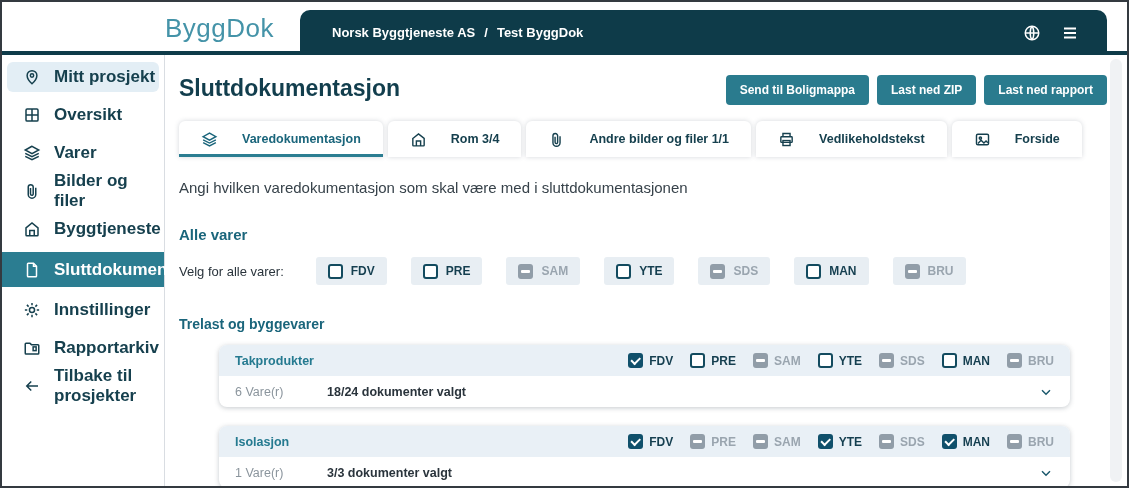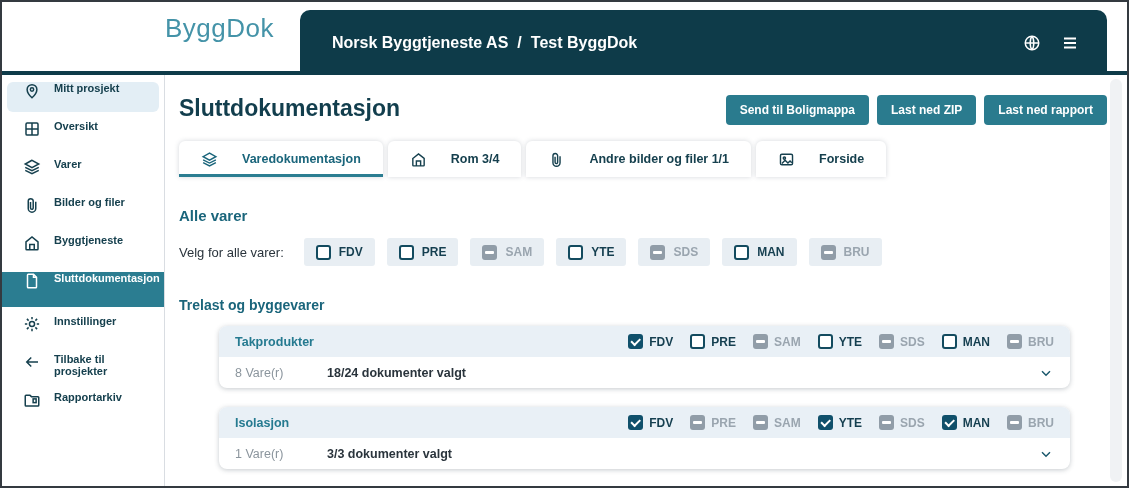--- a/index.html
+++ b/index.html
@@ -1,34 +1,34 @@
 <!DOCTYPE html>
 <html><head>
 <meta charset="utf-8">
 <style>
   * { box-sizing: border-box; margin: 0; padding: 0; }
   html,body { width:1129px; height:488px; }
   body { font-family:"Liberation Sans","DejaVu Sans",sans-serif; background:#e8e8e8; }
   .page { width:1129px; height:488px; border:2px solid #343a40; background:#fff; display:flex; flex-direction:column; overflow:hidden; }
 
   
-  .header { position:relative; height:73px; flex:none; background:#fff; border-bottom:4px solid #0e3b49; }
+  .header { position:relative; height:53px; flex:none; background:#fff; border-bottom:4px solid #0e3b49; }
   .logo { position:absolute; left:163px; top:11px; font-size:26px; font-weight:500; color:#4493a8; letter-spacing:.5px; }
   .header-panel { position:absolute; left:298px; right:20px; top:8px; bottom:-4px; background:#0e3b49; border-radius:10px 10px 0 0; display:flex; align-items:center; }
-  .breadcrumb { margin-left:32px; display:flex; gap:9px; color:#fff; font-size:16px; font-weight:700; }
+  .breadcrumb { margin-left:32px; display:flex; gap:9px; color:#fff; font-size:13px; font-weight:700; }
   .header-icons { margin-left:auto; margin-right:28px; display:flex; align-items:center; gap:20px; }
   .hicon { width:18px; height:18px; color:#fff; display:flex; }
   .hicon svg { width:100%; height:100%; }
 
   
   .bodyrow { flex:1; display:flex; min-height:0; }
 
   
   .sidebar { width:163px; flex:none; background:#fff; border-right:1px solid #d9dde2; padding-top:7px; }
-  .side-item { display:flex; align-items:flex-start; gap:13px; height:30px; margin:0 5px 8px 5px; padding-left:16px; border-radius:6px; font-size:11px; font-weight:700; color:#16404e; cursor:pointer; }
+  .side-item { display:flex; align-items:center; gap:13px; height:30px; margin:0 5px 8px 5px; padding-left:16px; border-radius:6px; font-size:17px; font-weight:700; color:#16404e; cursor:pointer; }
   .side-item .sicon { width:18px; height:18px; flex:none; color:#16404e; display:flex; }
   .side-item .sicon svg { width:100%; height:100%; }
   .side-item.highlighted { background:#e3eef5; }
   .side-item.active { background:#2b7d91; color:#fff; margin-left:0; margin-right:0; border-radius:0; padding-left:21px; height:35px; }
   .side-item.active .sicon { color:#fff; }
 
   
   .main { flex:1; position:relative; padding-left:14px; overflow:hidden; background:#fff; }
   .scroll-track { position:absolute; right:5px; top:4px; bottom:4px; width:12px; background:#f0f2f4; border-radius:6px; }
   .main-header { display:flex; align-items:flex-start; margin-top:20px; padding-right:20px; }
@@ -40,21 +40,21 @@
   .tab { position:relative; background:#fff; border-radius:6px 6px 0 0; box-shadow:0 0 5px rgba(60,75,90,.22); height:36px; padding:0 22px; display:flex; align-items:center; gap:24px; font-size:12.5px; font-weight:700; color:#16404e; cursor:pointer; }
   .tab .ticon { width:17px; height:17px; color:#16404e; display:flex; }
   .tab .ticon svg { width:100%; height:100%; }
   .tab.active { color:#1a657b; }
   .tab.active .ticon { color:#1a657b; }
   .tab.active::after { content:""; position:absolute; left:0; right:0; bottom:0; height:3px; background:#2b7d91; }
 
   .desc { margin-top:22px; font-size:15px; color:#37424a; }
   .section-heading { margin-top:30px; font-size:15px; font-weight:700; color:#1a657b; }
 
-  .select-row { margin-top:14px; display:flex; align-items:center; gap:12px; }
+  .select-row { margin-top:14px; display:flex; align-items:center; gap:24px; }
   .select-label { font-size:13px; color:#2a343c; margin-right:8px; }
   .chip { display:inline-flex; align-items:center; gap:8px; height:28px; padding:0 12px; background:#e8eef3; border-radius:3px; cursor:pointer; }
 
   .cbg { display:inline-flex; align-items:center; gap:6px; cursor:pointer; }
   .cbbox { position:relative; width:15px; height:15px; border-radius:3px; flex:none; }
   .unchecked .cbbox { background:#fff; border:2px solid #134b5f; }
   .checked .cbbox { background:#10506b; }
   .checked .cbbox::after { content:""; position:absolute; left:3px; top:3.5px; width:7px; height:3.5px; border-left:2px solid #fff; border-bottom:2px solid #fff; transform:rotate(-45deg); }
   .disabled .cbbox { background:#919da8; }
   .disabled .cbbox::after { content:""; position:absolute; left:3px; top:6px; width:9px; height:3px; background:#fff; border-radius:1px; }
@@ -172,34 +172,34 @@
               <circle cx="12" cy="12" r="3.4"></circle>
               <path d="M12 2.5v3.2M12 18.3v3.2M2.5 12h3.2M18.3 12h3.2M5.2 5.2l2.3 2.3M16.5 16.5l2.3 2.3M18.8 5.2l-2.3 2.3M7.5 16.5l-2.3 2.3"></path>
             </svg>
         </span>
         <span>Innstillinger</span>
       </div>
 
       <div class="side-item normal">
         <span class="sicon">
           <svg viewBox="0 0 24 24" fill="none" stroke="currentColor" stroke-width="2">
-              <path d="M20 12H5M11 6l-6 6 6 6"></path>
-            </svg>
-        </span>
-        <span>Tilbake til prosjekter</span>
-      </div>
-
-      <div class="side-item normal">
-        <span class="sicon">
-          <svg viewBox="0 0 24 24" fill="none" stroke="currentColor" stroke-width="2">
               <path d="M3 6.5a1 1 0 0 1 1-1h5.2l2 2H20a1 1 0 0 1 1 1V19a1 1 0 0 1-1 1H4a1 1 0 0 1-1-1V6.5z"></path>
               <rect x="13.5" y="10.5" width="4" height="5"></rect>
             </svg>
         </span>
         <span>Rapportarkiv</span>
+      </div>
+
+      <div class="side-item normal">
+        <span class="sicon">
+          <svg viewBox="0 0 24 24" fill="none" stroke="currentColor" stroke-width="2">
+              <path d="M20 12H5M11 6l-6 6 6 6"></path>
+            </svg>
+        </span>
+        <span>Tilbake til prosjekter</span>
       </div>
 
     </div>
 
     <div class="main">
       <div class="scroll-track"></div>
 
       <div class="main-header">
         <div class="page-title">Sluttdokumentasjon</div>
         <div class="actions">
@@ -233,29 +233,40 @@
           <span class="ticon">
             <svg viewBox="0 0 24 24" fill="none" stroke="currentColor" stroke-width="2">
                 <path d="M17 7.5v9a5 5 0 0 1-10 0V6.8a3.3 3.3 0 0 1 6.6 0v9.2a1.8 1.8 0 0 1-3.6 0V8"></path>
               </svg>
           </span>
           <span>Andre bilder og filer 1/1</span>
         </div>
         <div class="tab normal">
           <span class="ticon">
             <svg viewBox="0 0 24 24" fill="none" stroke="currentColor" stroke-width="2">
+                <path d="M7 8V3.5h10V8"></path>
+                <rect x="4" y="8" width="16" height="8" rx="1"></rect>
+                <rect x="7" y="13.5" width="10" height="7"></rect>
+              </svg>
+          </span>
+          <span>Vedlikeholdstekst</span>
+        </div>
+        <div class="tab normal">
+          <span class="ticon">
+            <svg viewBox="0 0 24 24" fill="none" stroke="currentColor" stroke-width="2">
                 <rect x="3.5" y="4.5" width="17" height="15" rx="2"></rect>
                 <circle cx="9" cy="10" r="1.6"></circle>
                 <path d="M5.5 17.5 10 13l4 4 3-3 2.5 2.5"></path>
               </svg>
           </span>
           <span>Forside</span>
         </div>
       </div>
 
+      <div class="desc">Angi hvilken varedokumentasjon som skal være med i sluttdokumentasjonen</div>
 
       <div class="section-heading">Alle varer</div>
 
       <div class="select-row">
         <span class="select-label">Velg for alle varer:</span>
 
         <span class="chip unchecked">
           <span class="cbbox"></span>
           <span class="cblabel">FDV</span>
         </span>
@@ -315,21 +326,21 @@
               <span class="cbbox"></span>
               <span class="cblabel">MAN</span>
             </span>
             <span class="cbg disabled">
               <span class="cbbox"></span>
               <span class="cblabel">BRU</span>
             </span>
           </span>
         </div>
         <div class="card-body">
-          <span class="card-count">8 Vare(r)</span>
+          <span class="card-count">6 Vare(r)</span>
           <span class="card-selected">18/24 dokumenter valgt</span>
           <span class="chev">
             <svg viewBox="0 0 24 24" fill="none" stroke="currentColor" stroke-width="2.2">
                 <path d="M6 9.5l6 6 6-6"></path>
               </svg>
           </span>
         </div>
       </div>
 
       <div class="card">

